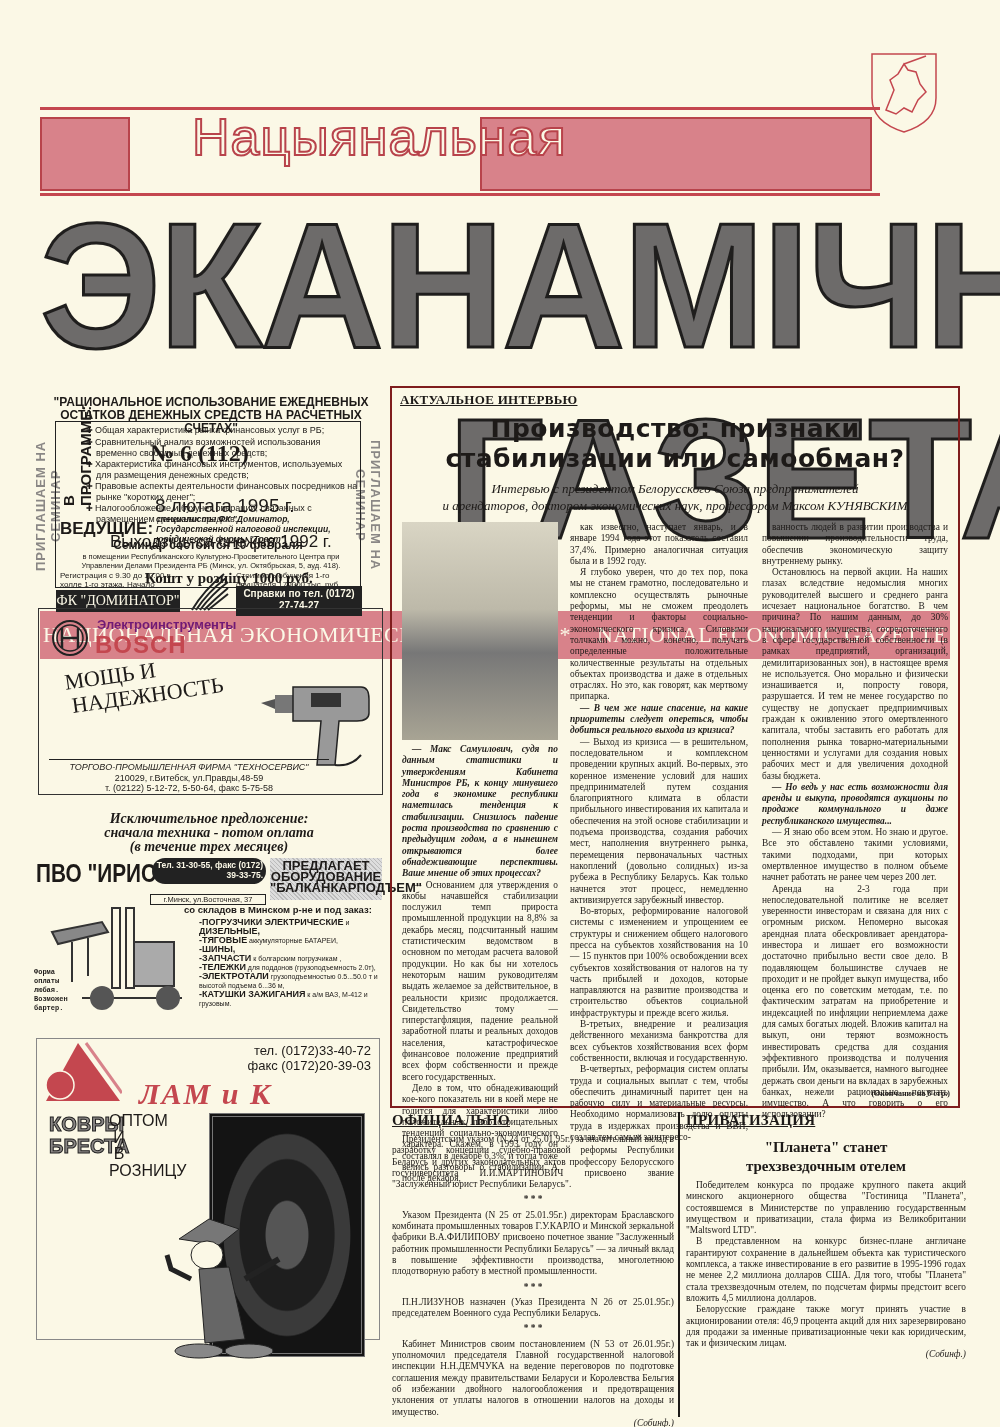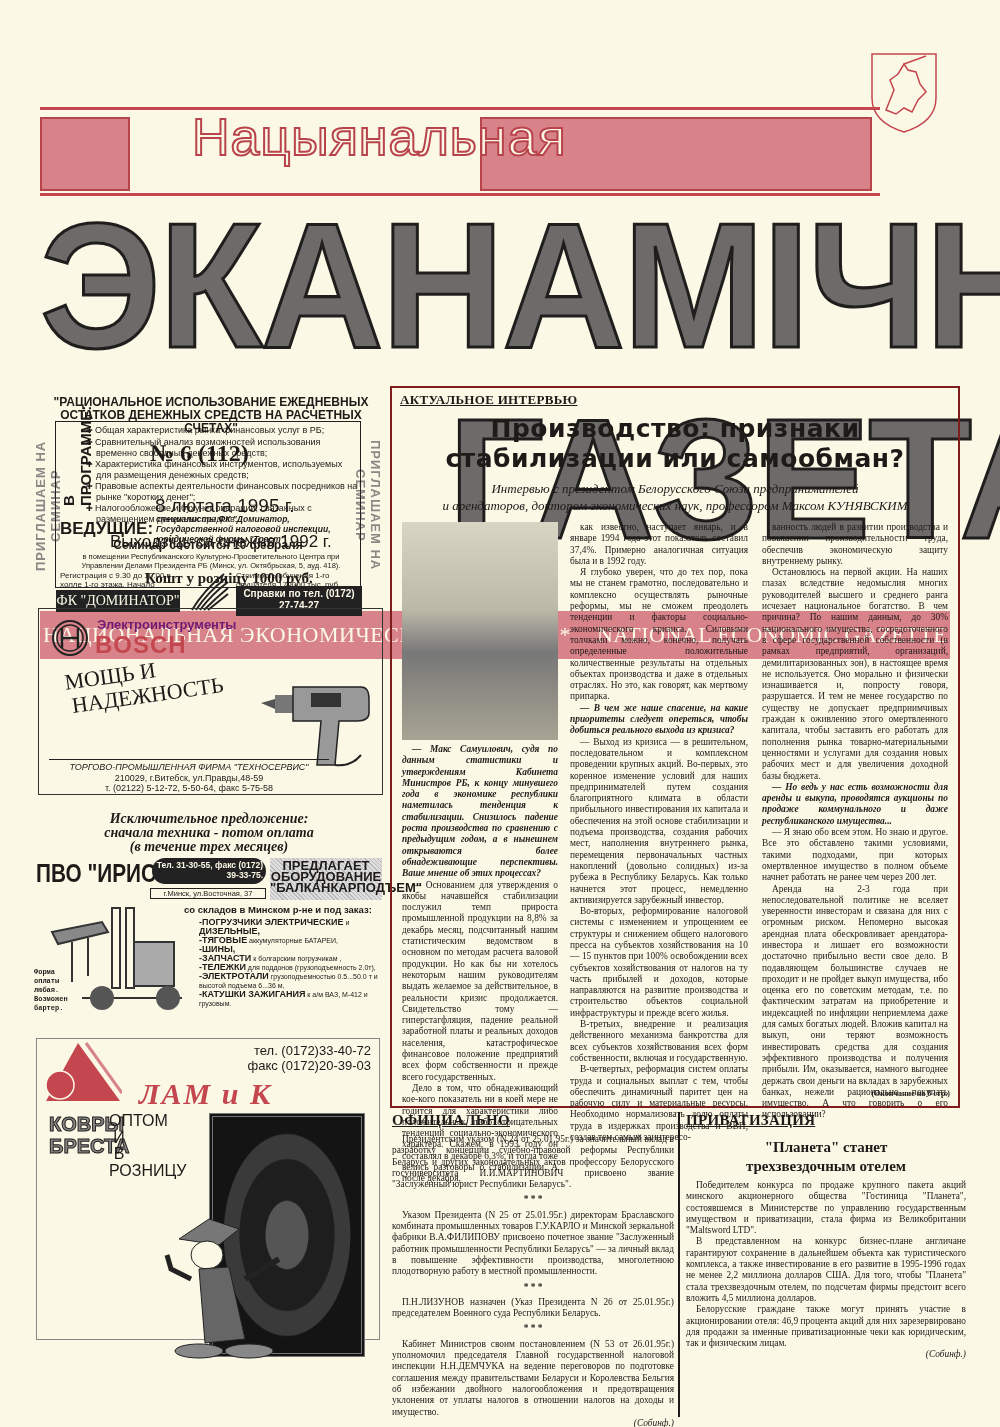--- a/index.html
+++ b/index.html
@@ -44,21 +44,21 @@
   .bosch-sub{position:absolute;left:58px;top:8px;font-family:"Liberation Sans",sans-serif;font-weight:bold;font-size:13px;color:#701a75;}
   .bosch-name{position:absolute;left:56px;top:22px;font-family:"Liberation Sans",sans-serif;font-weight:bold;font-size:24px;color:#c4474f;letter-spacing:1px;text-align:center;}
   .slogan{position:absolute;left:24px;top:62px;font-size:22px;transform:rotate(-8deg);transform-origin:left top;line-height:24px;}
   .drill{position:absolute;left:222px;top:60px;width:110px;height:100px;}
   .bosch-firm{position:absolute;left:10px;top:150px;width:280px;border-top:1px solid #222;text-align:center;font-family:"Liberation Sans",sans-serif;font-size:9px;line-height:10.5px;padding-top:2px;}
   .bosch-firm .fn{font-style:italic;}
   .irion{left:34px;top:812px;width:350px;height:205px;border:none;}
   .irion-head{position:absolute;left:0;top:0;width:350px;text-align:center;font-style:italic;font-weight:bold;font-size:14px;line-height:14px;}
   .irion-name{position:absolute;left:2px;top:46px;font-family:"Liberation Sans",sans-serif;font-weight:bold;font-size:26px;transform:scaleX(0.8);transform-origin:left;}
   .irion-tel{position:absolute;left:118px;top:46px;width:114px;height:26px;background:#222;color:#fbf8e6;font-family:"Liberation Sans",sans-serif;font-weight:bold;font-size:8.5px;line-height:10px;text-align:right;padding:2px 3px 0 0;box-sizing:border-box;border-radius:13px;}
-  .irion-addr{position:absolute;left:116px;top:76px;width:114px;border:1px solid #222;font-family:"Liberation Sans",sans-serif;font-size:7.5px;text-align:center;}
+  .irion-addr{position:absolute;left:116px;top:82px;width:114px;border:1px solid #222;font-family:"Liberation Sans",sans-serif;font-size:7.5px;text-align:center;}
   .irion-offer{position:absolute;left:236px;top:46px;width:112px;height:42px;background:repeating-linear-gradient(45deg,#bbb 0 1px,#ddd 1px 3px);font-family:"Liberation Sans",sans-serif;font-weight:bold;font-size:13px;line-height:11px;text-align:center;padding-top:2px;box-sizing:border-box;}
   .irion-stock{position:absolute;left:150px;top:92px;font-family:"Liberation Sans",sans-serif;font-weight:bold;font-size:9.5px;}
   .irion-list{position:absolute;left:165px;top:106px;width:185px;margin:0;padding:0;list-style:none;font-family:"Liberation Sans",sans-serif;font-size:7px;line-height:9px;}
   .irion-list b{font-size:9px;}
   .irion-pay{position:absolute;left:0;top:156px;width:44px;font-family:"Liberation Mono",monospace;font-weight:bold;font-size:7px;line-height:9px;}
   .forklift{position:absolute;left:8px;top:90px;width:150px;height:110px;}
   .carpet-ad{left:36px;top:1038px;width:342px;height:300px;border-color:#888;}
   .carpet-tri{position:absolute;left:5px;top:2px;width:80px;height:62px;}
   .carpet-tel{position:absolute;right:8px;top:4px;text-align:right;font-family:"Liberation Sans",sans-serif;font-size:13px;line-height:15px;}
   .carpet-brand{position:absolute;left:102px;top:38px;font-style:italic;font-weight:bold;font-size:30px;color:#c4474f;letter-spacing:2px;}

